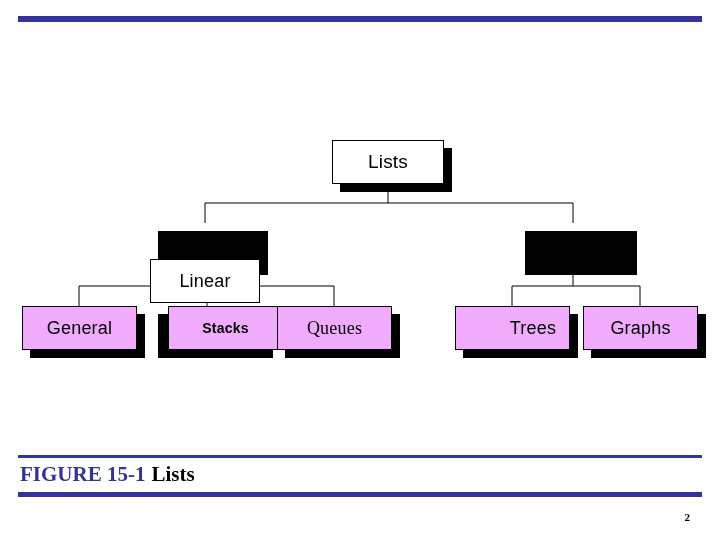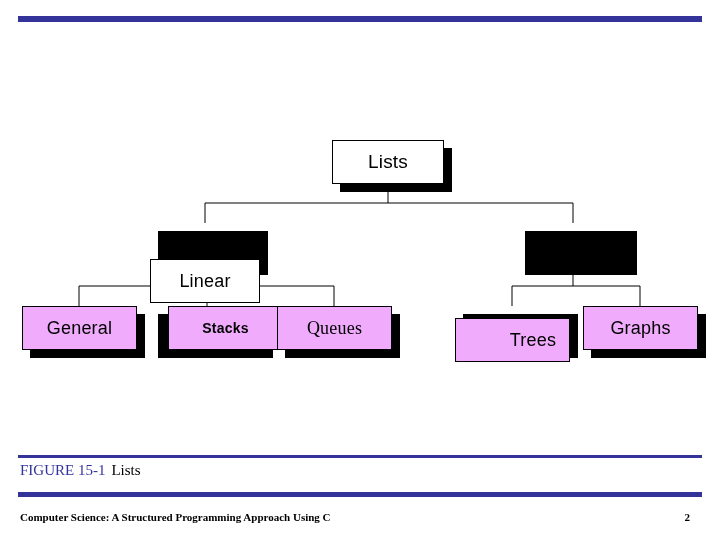--- a/index.html
+++ b/index.html
@@ -69,22 +69,22 @@
     z-index: 0;
   }
   .node { z-index: 2; }
 
   
   .caption {
     position: absolute;
     left: 20px;
     top: 462px;
     font-family: "Liberation Serif", serif;
-    font-weight: normal;
-    font-size: 15px;
+    font-weight: bold;
+    font-size: 21px;
     color: #333399;
     white-space: nowrap;
   }
   .caption .cap-title {
     color: #000000;
     margin-left: 6px;
   }
 
   
   .footer-left {
@@ -155,34 +155,33 @@
     <div class="node yellow" style="left:168px; top:206px; width:115px; height:44px; font-size:14px;font-weight:bold;">
       <span>Stacks</span>
     </div>
 
     <div class="shadow" style="left:285px; top:214px; width:115px; height:44px;"></div>
     <div class="node yellow" style="left:277px; top:206px; width:115px; height:44px; font-size:18px;font-family:Liberation Serif, serif;">
       <span>Queues</span>
     </div>
 
     <div class="shadow" style="left:463px; top:214px; width:115px; height:44px;"></div>
-    <div class="node yellow" style="left:455px; top:218px; width:115px; height:44px; font-size:18px;padding-left:41px;">
+    <div class="node yellow" style="left:455px; top:206px; width:115px; height:44px; font-size:18px;padding-left:41px;">
       <span>Trees</span>
     </div>
 
     <div class="shadow" style="left:591px; top:214px; width:115px; height:44px;"></div>
     <div class="node yellow" style="left:583px; top:206px; width:115px; height:44px; font-size:18px;">
       <span>Graphs</span>
     </div>
   </div>
 
   <div class="rule rule-mid"></div>
 
   <div class="caption">
     <span>FIGURE 15-1</span><span class="cap-title">Lists</span>
   </div>
 
   <div class="rule rule-bottom"></div>
 
-  <div class="footer-left">Computer Science: A Structured Programming Approach Using C</div>
   <div class="footer-right">2</div>
 
 </div>
 
 </body></html>

